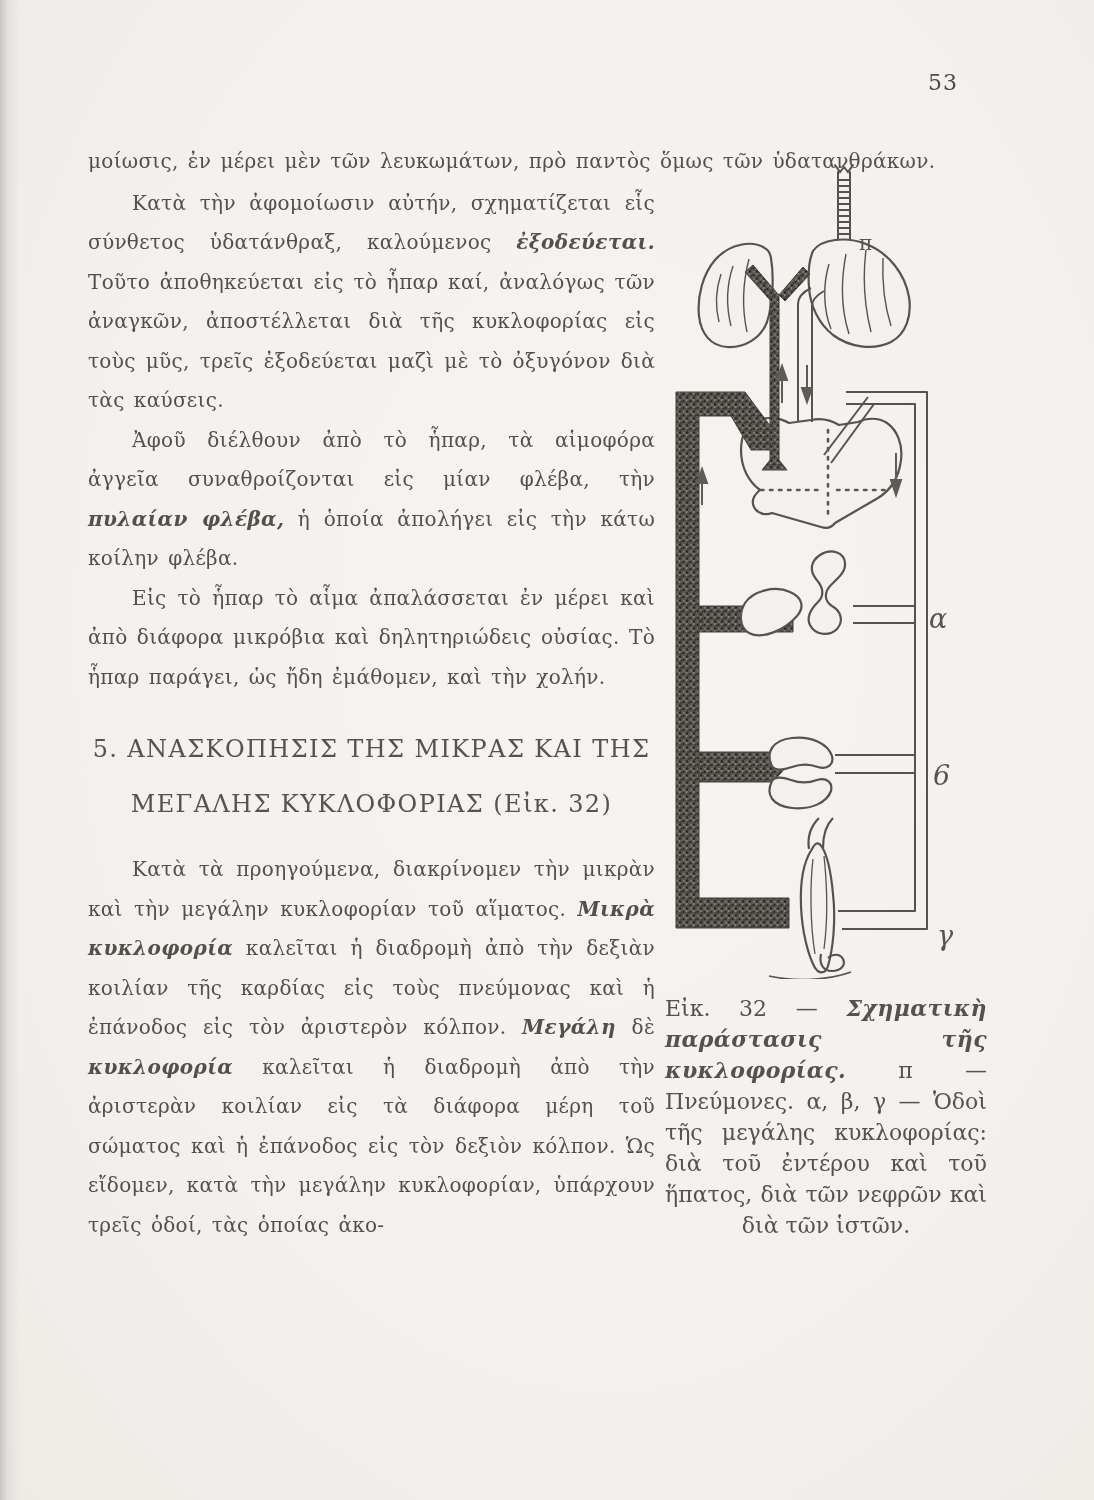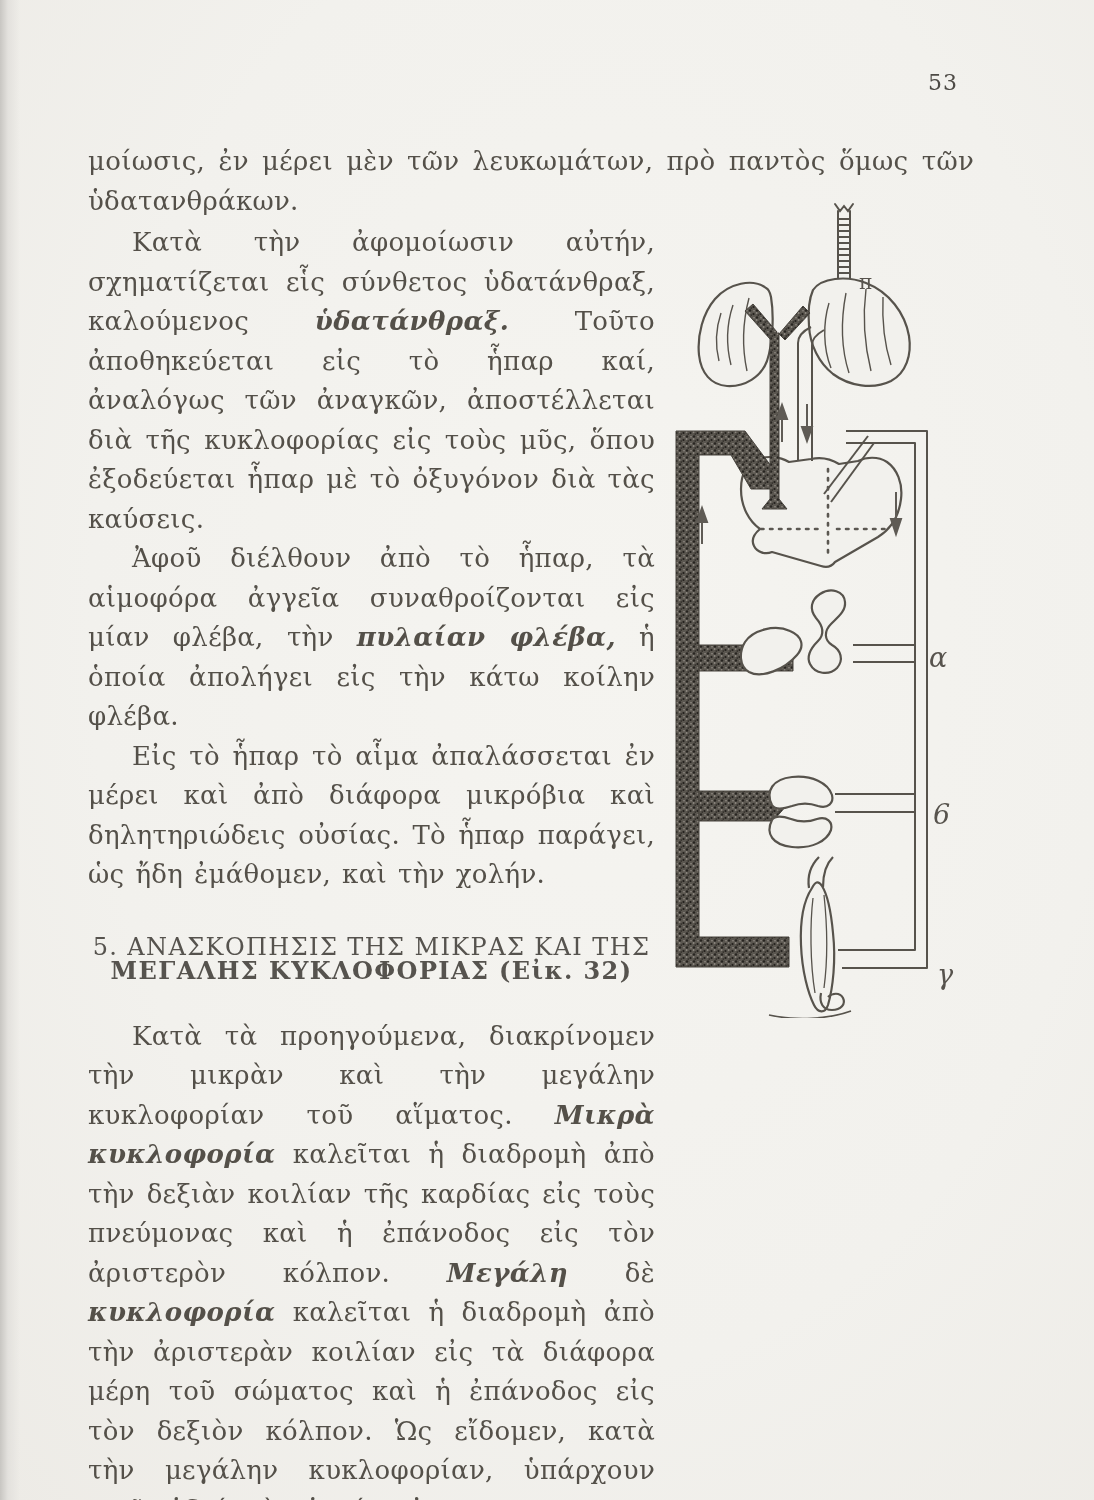--- a/index.html
+++ b/index.html
@@ -17,38 +17,38 @@
     position:absolute;left:0;top:0;bottom:0;width:20px;
     background:linear-gradient(90deg,#c8c6c2 0,#e3e1dd 40%,rgba(243,242,238,0) 100%);
   }
   .page-number{
     position:absolute;top:70px;right:136px;
     font-size:22px;color:#4d4a45;letter-spacing:1px;
   }
   .text-area{position:absolute;left:88px;top:142px;width:925px;}
   .body-text{
     margin:0;
-    font-size:26px;line-height:39.5px;
+    font-size:20px;line-height:39.5px;
     text-align:justify;
     letter-spacing:.3px;word-spacing:2.5px;
     color:#545049;
   }
   .full{width:886px;}
   .indent{text-indent:44px;}
   .columns{display:flex;margin-top:2px;}
   .left-col{width:567px;flex:none;}
   .right-col{width:358px;flex:none;margin-top:-30px;}
   .figure{display:block;margin-left:6px;}
   .section-heading{
     font-size:24px;font-weight:normal;color:#56534e;
     letter-spacing:1.4px;text-align:center;
     margin:38px 0 34px;line-height:1;
   }
   .section-heading .hl{display:block;margin-top:40px;}
-  .section-heading .hl + .hl{margin-top:0;font-weight:bold;}
+  .section-heading .hl + .hl{margin-top:31px;}
   .term{font-weight:bold;font-style:italic;letter-spacing:.4px;}
   .caption{
     margin:14px 8px 0 10px;width:322px;
     font-size:22px;line-height:31px;
     text-align:justify;text-align-last:center;
     color:#55514b;
   }
   .fig-label{
     font-family:"DejaVu Serif","Liberation Serif",serif;
     font-style:italic;fill:#57534d;
@@ -63,21 +63,21 @@
   <div class="edge-shadow"></div>
   <div class="page-number">53</div>
 
   <main class="text-area">
 
     <p class="body-text full"><span>μοίωσις, ἐν μέρει μὲν τῶν λευκωμάτων, πρὸ παντὸς ὅμως τῶν ὑδατανθράκων.</span></p>
 
     <div class="columns">
 
       <div class="left-col">
-        <p class="body-text indent"><span>Κατὰ τὴν ἀφομοίωσιν αὐτήν, σχηματίζεται εἷς σύνθετος ὑδατάνθραξ, καλούμενος </span><span class="term">ὑδατάνθραξ.</span><span> Τοῦτο ἀποθηκεύεται εἰς τὸ ἧπαρ καί, ἀναλόγως τῶν ἀναγκῶν, ἀποστέλλεται διὰ τῆς κυκλοφορίας εἰς τοὺς μῦς, ὅπου ἐξοδεύεται ἧπαρ μὲ τὸ ὀξυγόνον διὰ τὰς καύσεις.</span></p>
+        <p class="body-text indent"><span>Κατὰ τὴν ἀφομοίωσιν αὐτήν, σχηματίζεται εἷς σύνθετος ὑδατάνθραξ, καλούμενος </span><span class="term">ἐξοδεύεται.</span><span> Τοῦτο ἀποθηκεύεται εἰς τὸ ἧπαρ καί, ἀναλόγως τῶν ἀναγκῶν, ἀποστέλλεται διὰ τῆς κυκλοφορίας εἰς τοὺς μῦς, τρεῖς ἐξοδεύεται μαζὶ μὲ τὸ ὀξυγόνον διὰ τὰς καύσεις.</span></p>
 
         <p class="body-text indent"><span>Ἀφοῦ διέλθουν ἀπὸ τὸ ἧπαρ, τὰ αἱμοφόρα ἀγγεῖα συναθροίζονται εἰς μίαν φλέβα, τὴν </span><span class="term">πυλαίαν φλέβα,</span><span> ἡ ὁποία ἀπολήγει εἰς τὴν κάτω κοίλην φλέβα.</span></p>
 
         <p class="body-text indent"><span>Εἰς τὸ ἧπαρ τὸ αἷμα ἀπαλάσσεται ἐν μέρει καὶ ἀπὸ διάφορα μικρόβια καὶ δηλητηριώδεις οὐσίας. Τὸ ἧπαρ παράγει, ὡς ἤδη ἐμάθομεν, καὶ τὴν χολήν.</span></p>
 
         <h2 class="section-heading">
             <span class="hl">5. ΑΝΑΣΚΟΠΗΣΙΣ ΤΗΣ ΜΙΚΡΑΣ ΚΑΙ ΤΗΣ</span>
             <span class="hl">ΜΕΓΑΛΗΣ ΚΥΚΛΟΦΟΡΙΑΣ (Εἰκ. 32)</span>
           </h2>
 
@@ -210,17 +210,18 @@
                 <polygon points="230,326 240,326 235,341"></polygon>
             </g>
           </g>
 
           <text class="fig-label upright" x="198" y="96" font-size="20">π</text>
           <text class="fig-label" x="268" y="474" font-size="27">α</text>
           <text class="fig-label" x="272" y="631" font-size="27">6</text>
           <text class="fig-label" x="276" y="791" font-size="27">γ</text>
         </svg>
 
+        <p class="caption"><span>Εἰκ. 32 — </span><span class="term">Σχηματικὴ παράστασις τῆς κυκλοφορίας.</span><span> π — Πνεύμονες. α, β, γ — Ὁδοὶ τῆς μεγάλης κυκλοφορίας: διὰ τοῦ ἐντέρου καὶ τοῦ ἥπατος, διὰ τῶν νεφρῶν καὶ διὰ τῶν ἱστῶν.</span></p>
       </div>
     </div>
 
   </main>
 </div>
 
 </body></html>

